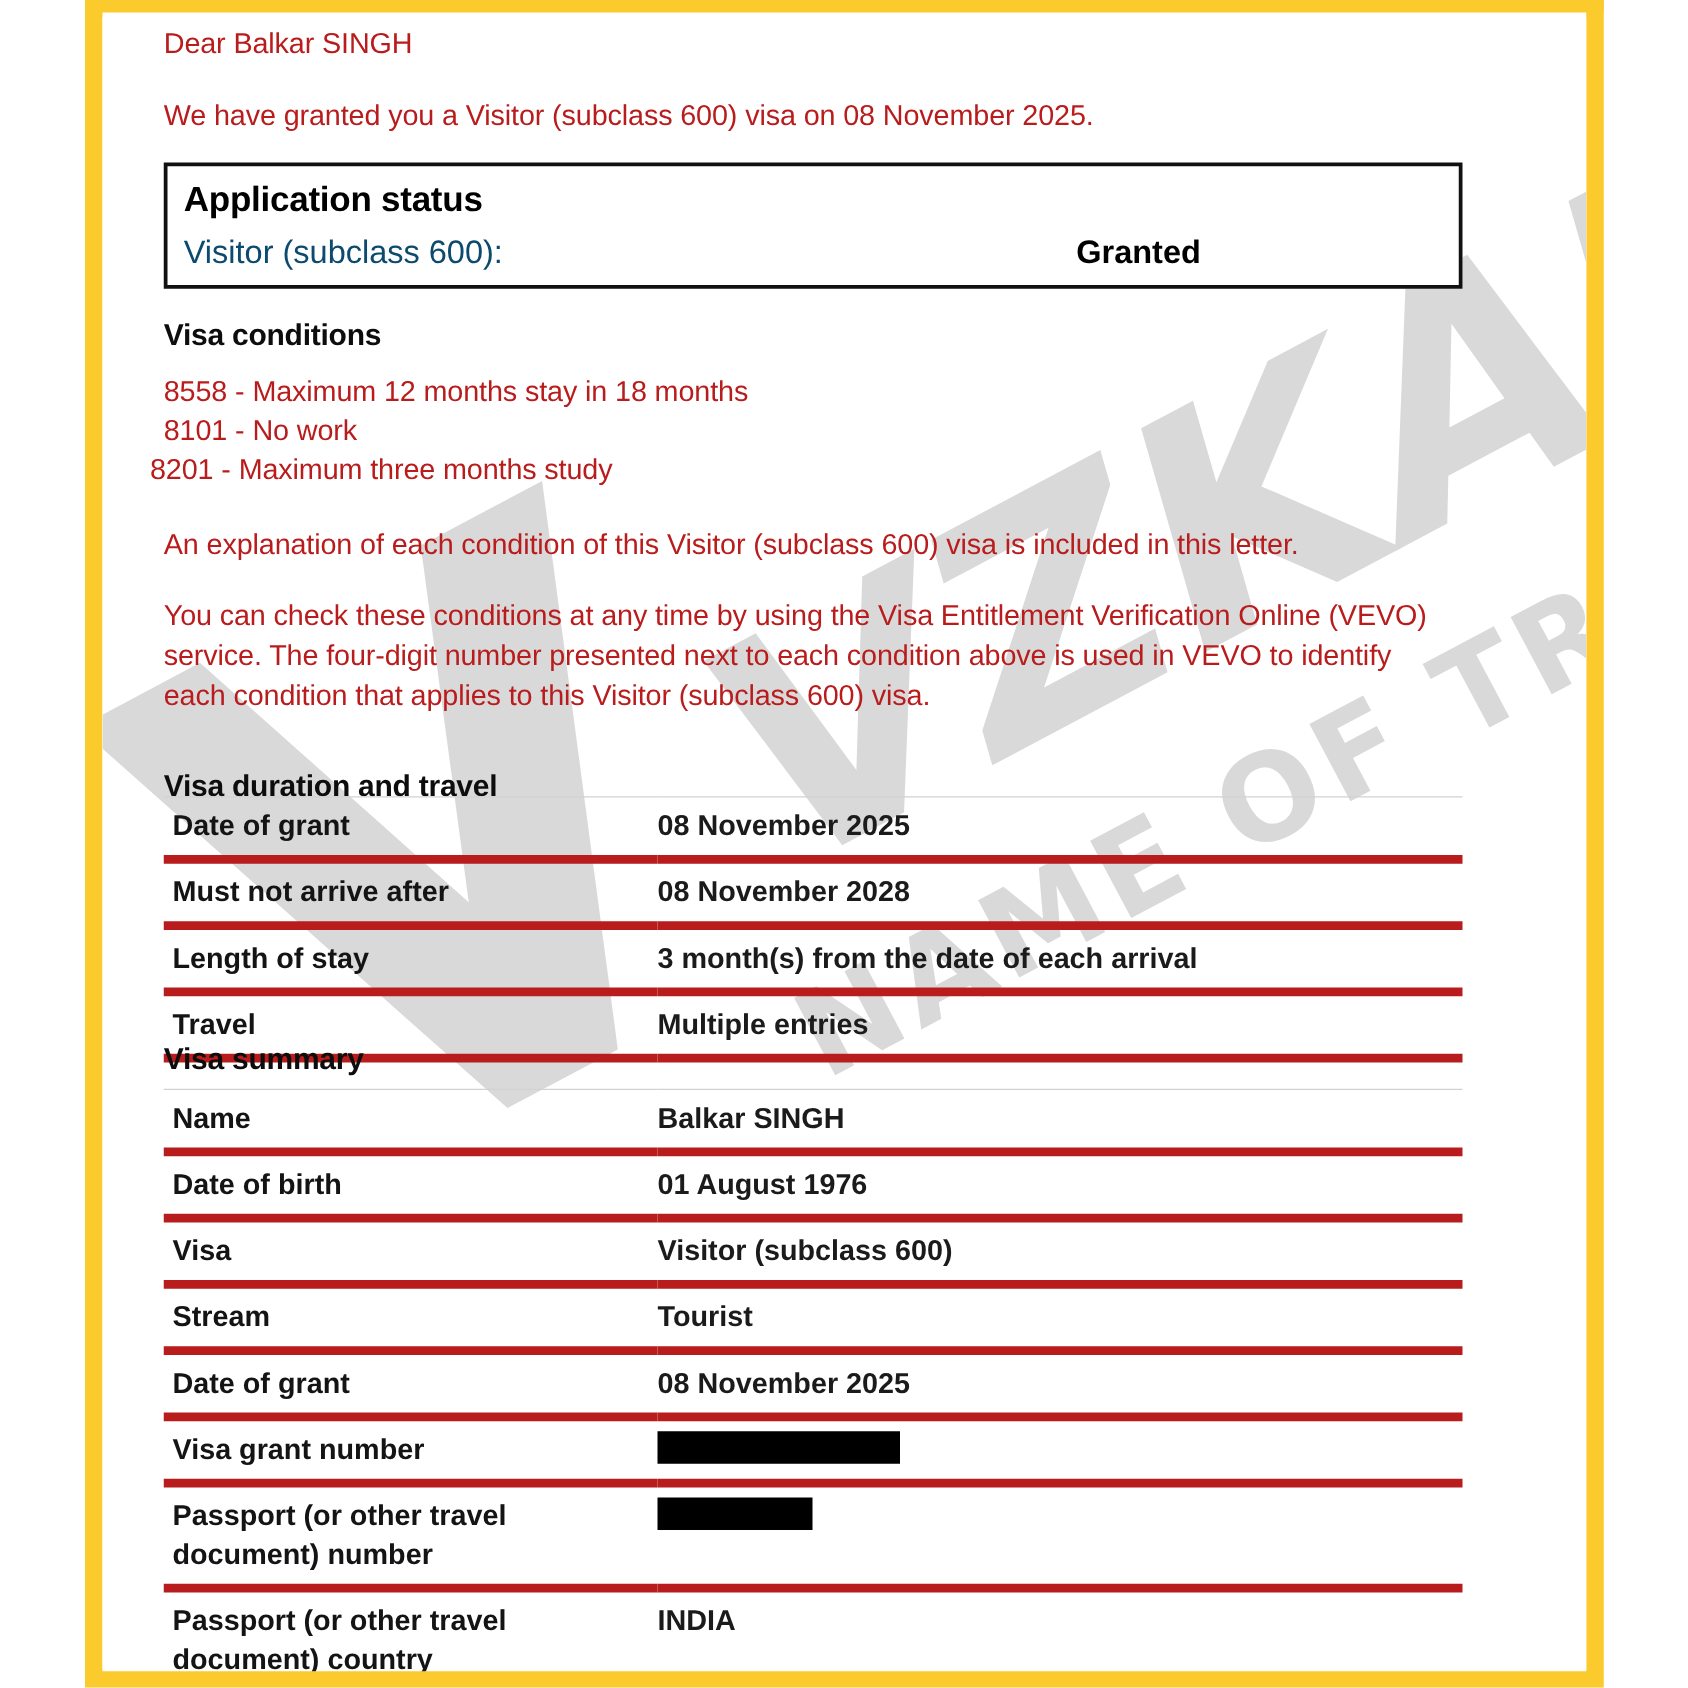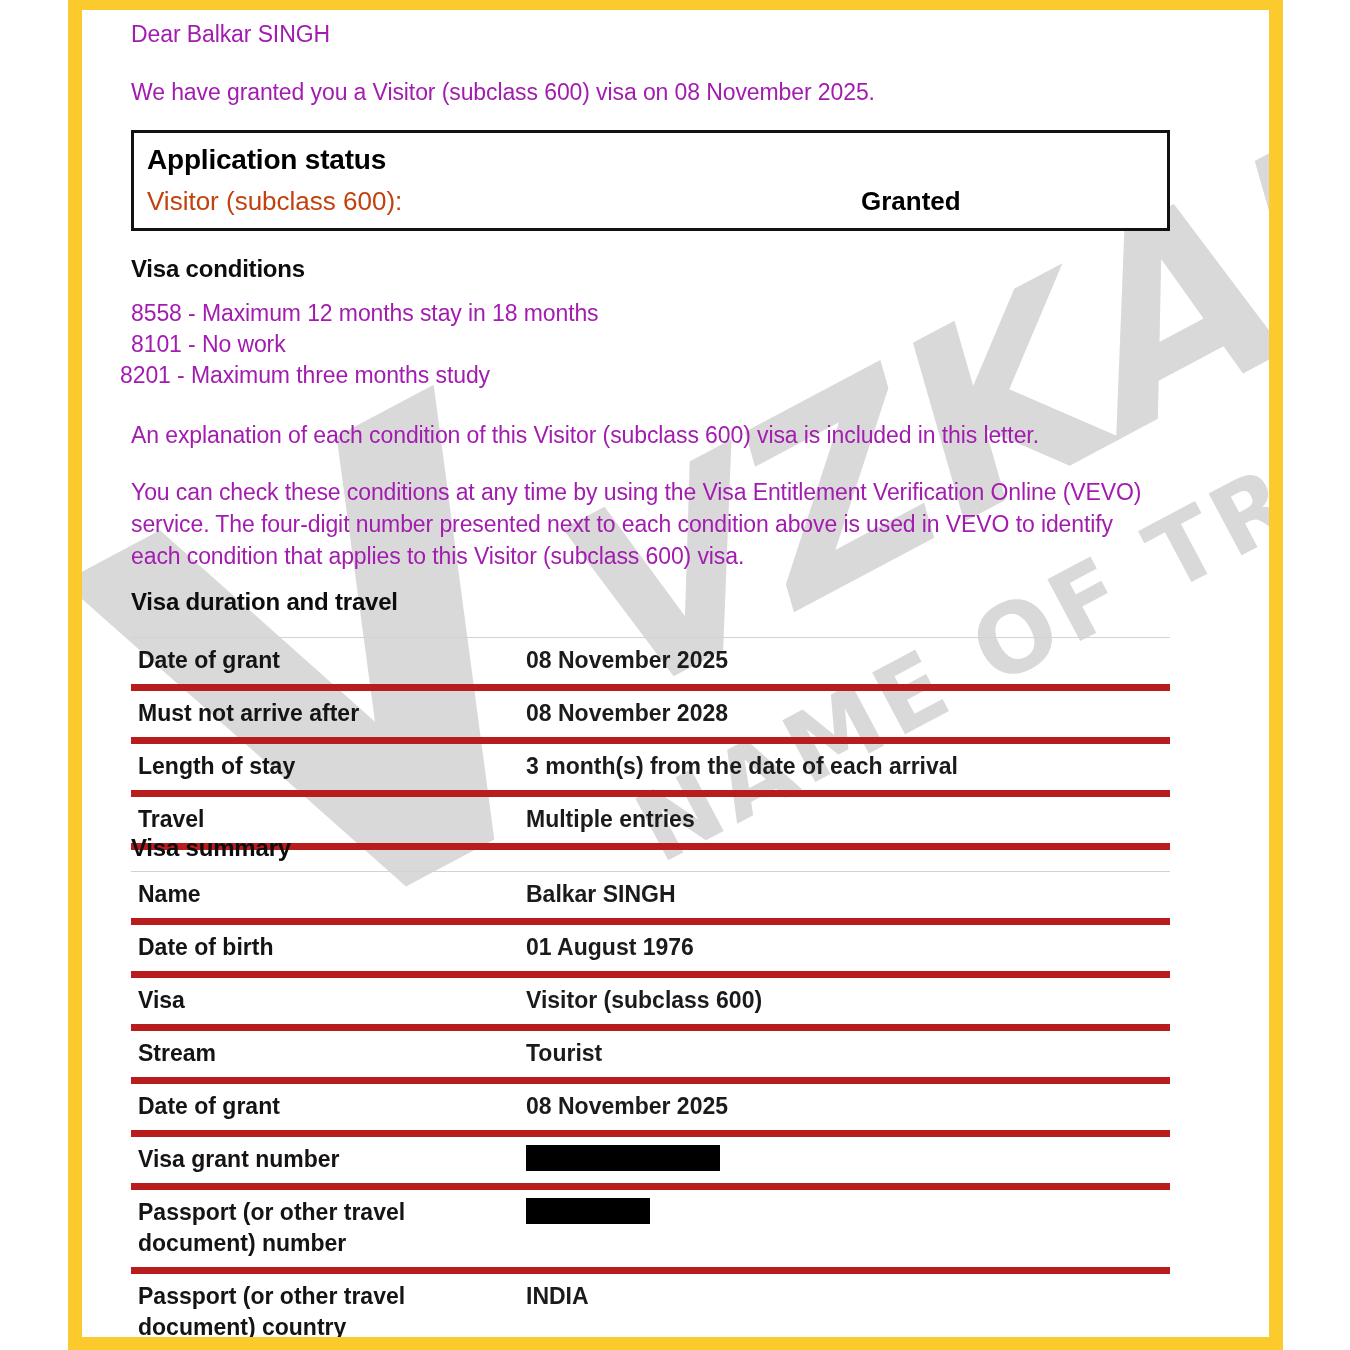--- a/index.html
+++ b/index.html
@@ -73,21 +73,21 @@
   #content {
     position: absolute;
     left: 0; top: 0;
     width: 1187px;
     height: 1327px;
     z-index: 2;
   }
 
   .para {
     position: absolute;
-    color: #a21caf;
+    color: #b91c1c;
     font-size: 23px;
     line-height: 32px;
     letter-spacing: -0.1px;
   }
 
   .h2 {
     position: absolute;
     color: #0d0d0d;
     font-size: 24px;
     font-weight: bold;
@@ -113,21 +113,21 @@
     font-weight: bold;
     color: #000;
     letter-spacing: -0.2px;
     text-align: center;
   }
   #status-subclass {
     position: absolute;
     left: 13px;
     top: 53px;
     font-size: 26px;
-    color: #c2410c;
+    color: #0c4a6e;
   }
   #status-value {
     position: absolute;
     left: 727px;
     top: 53px;
     font-size: 26px;
     font-weight: bold;
     color: #000;
   }
 
@@ -217,21 +217,21 @@
       <div class="h2" style="left:49px; top:245px;">Visa conditions</div>
 
       <div class="para" style="left:49px; top:287px;">8558 - Maximum 12 months stay in 18 months</div>
       <div class="para" style="left:49px; top:318px;">8101 - No work</div>
       <div class="para" style="left:38px; top:349px;">8201 - Maximum three months study</div>
 
       <div class="para" style="left:49px; top:409px; width:1060px;">An explanation of each condition of this Visitor (subclass 600) visa is included in this letter.</div>
 
       <div class="para" style="left:49px; top:466px; width:1035px;">You can check these conditions at any time by using the Visa Entitlement Verification Online (VEVO) service. The four-digit number presented next to each condition above is used in VEVO to identify each condition that applies to this Visitor (subclass 600) visa.</div>
 
-      <div class="h2" style="left:49px; top:578px;">Visa duration and travel</div>
+      <div class="h2" style="left:49px; top:606px;">Visa duration and travel</div>
 
       <table class="kv-table" id="duration-table" style="top:627px;">
         <tbody id="duration-tbody">
             <tr>
               <td class="k">Date of grant</td>
               <td class="v">08 November 2025</td>
             </tr>
             <tr>
               <td class="k">Must not arrive after</td>
               <td class="v">08 November 2028</td>

